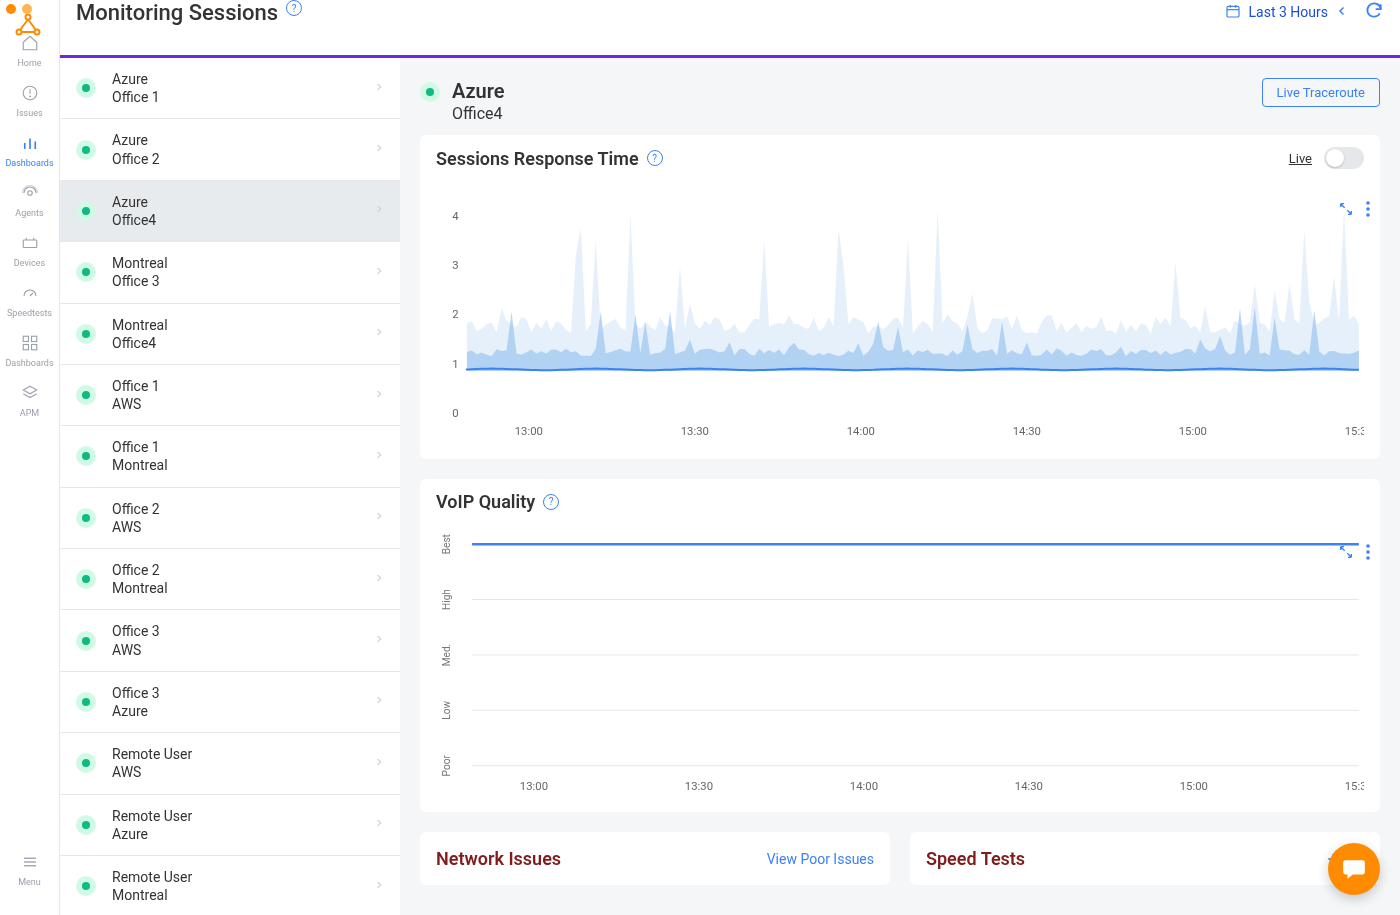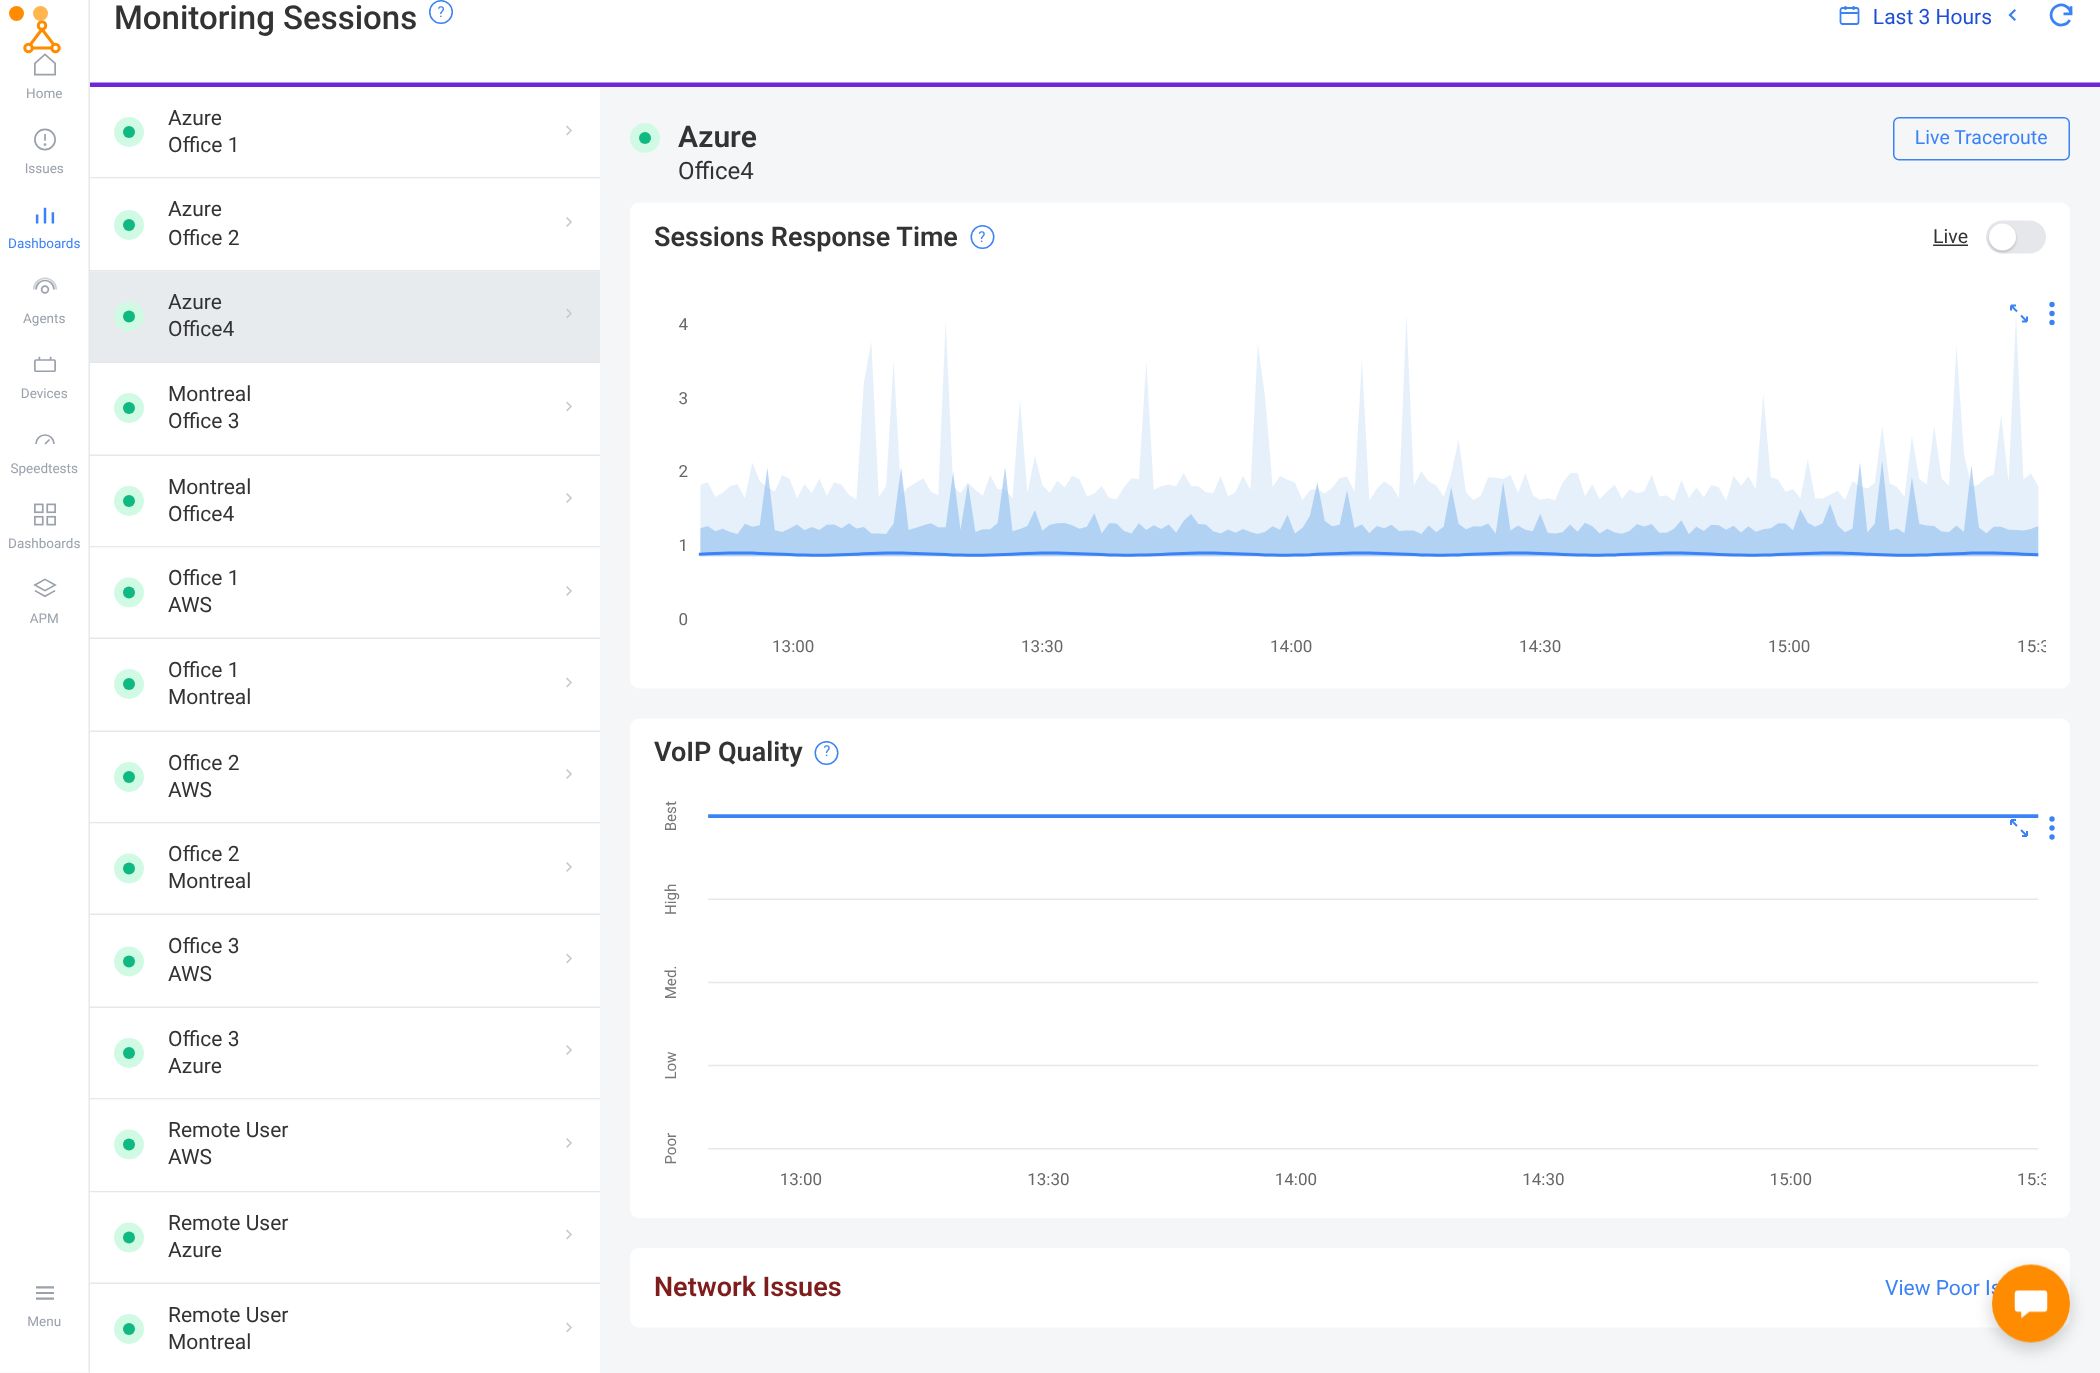--- a/index.html
+++ b/index.html
@@ -498,20 +498,30 @@
           </g>
       </svg>
     </div>
   </div>
 
   <div class="bottom-panels">
     <div class="bottom-panel">
       <span class="panel-title">Network Issues</span>
       <span class="panel-link">View Poor Issues</span>
     </div>
+    <div class="bottom-panel">
+      <span class="panel-title">Speed Tests</span>
+      <span class="panel-link">
+        <svg width="14" height="14" viewBox="0 0 24 24" fill="none" stroke="#3b82f6" stroke-width="3">
+            <line x1="12" y1="4" x2="12" y2="20"></line>
+            <line x1="4" y1="12" x2="20" y2="12"></line>
+          </svg>
+        <span>Vie</span>
+      </span>
+    </div>
   </div>
 
 </div>
 
 <div class="chat-bubble">
   <svg width="26" height="26" viewBox="0 0 24 24" fill="#fff">
       <path d="M4 4 h16 a2 2 0 0 1 2 2 v9 a2 2 0 0 1 -2 2 h-9 l-5 4 v-4 h-2 a2 2 0 0 1 -2 -2 v-9 a2 2 0 0 1 2 -2 z"></path>
     </svg>
 </div>
 

